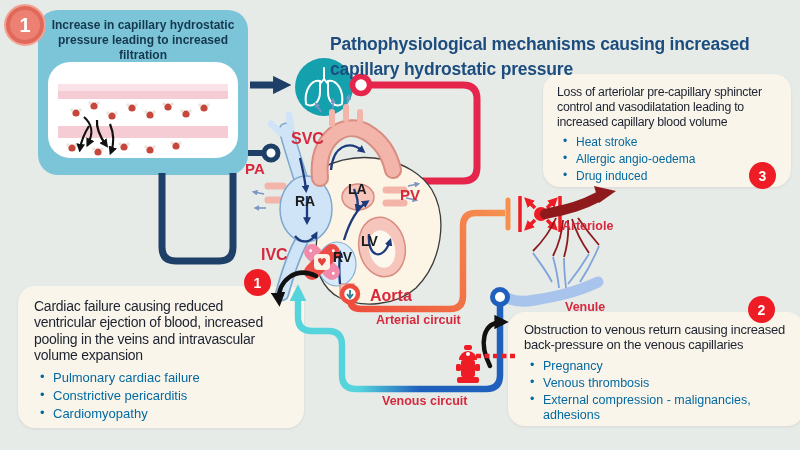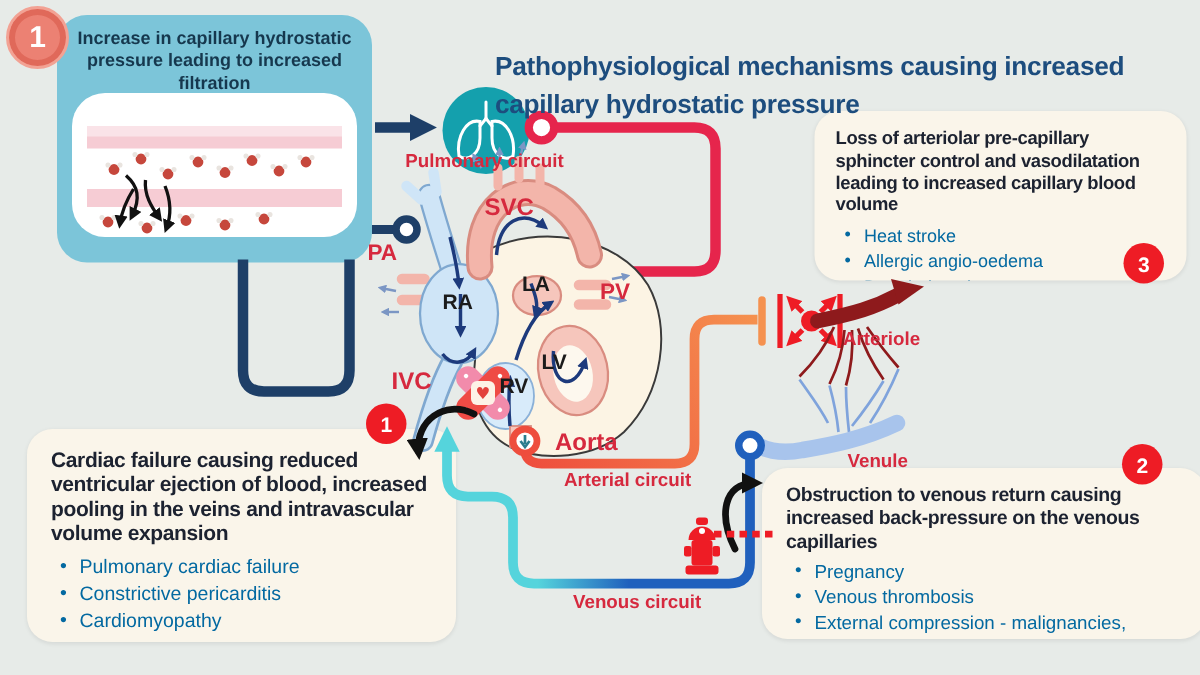--- a/index.html
+++ b/index.html
@@ -10,21 +10,21 @@
   .page-title{position:absolute;left:330px;top:13px;width:470px;z-index:6;
               color:#1d4d7e;font-weight:800;font-size:17.5px;line-height:1.4;letter-spacing:-0.2px;margin-top:19px;}
   .mech-box{position:absolute;left:38px;top:10px;width:210px;height:165px;background:#7cc5d9;
             border-radius:20px;z-index:2;}
   .mech-box .mech-text{position:absolute;left:8px;right:8px;top:8px;text-align:center;
             color:#16384e;font-weight:700;font-size:12px;line-height:1.25;}
   .mech-box .cap-window{position:absolute;left:10px;top:52px;width:190px;height:96px;
             background:#ffffff;border-radius:22px;}
   .card{position:absolute;background:#faf5ea;border-radius:17px;z-index:1;color:#20242c;
         box-shadow:0 1px 3px rgba(0,0,0,.08);overflow:hidden;}
-  .card .card-title{font-weight:700;letter-spacing:-0.25px;color:#1c2230;}
+  .card .card-title{font-weight:400;letter-spacing:-0.25px;color:#1c2230;}
   .card ul{margin:6px 0 0;padding:0 0 0 6px;list-style:none;font-weight:400;color:#0369a1;}
   .card li{position:relative;padding-left:13px;margin-bottom:2px;}
   .card li::before{content:"\2022";position:absolute;left:0;top:-1px;}
   #card1{left:18px;top:286px;width:286px;height:142px;padding:12px 16px;box-sizing:border-box;}
   #card1 .card-title{font-size:14px;line-height:1.17;}
   #card1 ul{font-size:13px;line-height:1.25;}
   #card2{left:508px;top:312px;width:296px;height:114px;padding:10px 12px 10px 16px;box-sizing:border-box;}
   #card2 .card-title{font-size:13px;line-height:1.18;}
   #card2 ul{font-size:12.5px;line-height:1.22;}
   #card3{left:543px;top:74px;width:248px;height:113px;padding:11px 14px;box-sizing:border-box;}
@@ -315,23 +315,22 @@
       <path d="M 3 15 A 9 9 0 0 1 21 15 Z"></path>
       <circle cx="12" cy="9" r="2" fill="#fff"></circle>
       <rect x="5" y="15" width="14" height="17" rx="2"></rect>
       <rect x="0" y="19" width="5" height="7" rx="1.5"></rect>
       <rect x="19" y="19" width="5" height="7" rx="1.5"></rect>
       <rect x="1" y="32" width="22" height="6" rx="2"></rect>
     </g>
     <path d="M 476 356 H 517" stroke="#ee1c25" stroke-width="4.5" stroke-dasharray="5 3.5" fill="none"></path>
   </svg>
 
-  <div class="label" style="left:252px;top:100px;width:142px;text-align:center;font-size:12.5px;">Pulmonary circuit</div>
   <div class="label" style="left:245px;top:160px;font-size:15px;">PA</div>
-  <div class="label" style="left:291px;top:130px;font-size:16px;margin-left:32px;">SVC</div>
+  <div class="label" style="left:291px;top:130px;font-size:16px;">SVC</div>
   <div class="label chamber" style="left:295px;top:193px;font-size:14px;">RA</div>
   <div class="label chamber" style="left:348px;top:181px;font-size:14px;">LA</div>
   <div class="label" style="left:400px;top:186px;font-size:15px;">PV</div>
   <div class="label" style="left:261px;top:246px;font-size:16px;">IVC</div>
   <div class="label chamber" style="left:333px;top:249px;font-size:14px;">RV</div>
   <div class="label chamber" style="left:361px;top:233px;font-size:14px;">LV</div>
   <div class="label" style="left:370px;top:287px;font-size:16px;">Aorta</div>
   <div class="label" style="left:376px;top:313px;font-size:12.5px;">Arterial circuit</div>
   <div class="label" style="left:382px;top:394px;font-size:12.5px;">Venous circuit</div>
   <div class="label" style="left:562px;top:219px;font-size:12.5px;">Arteriole</div>

